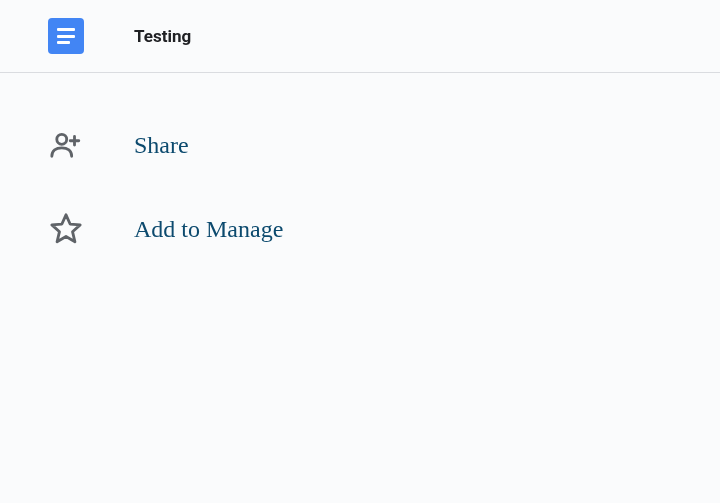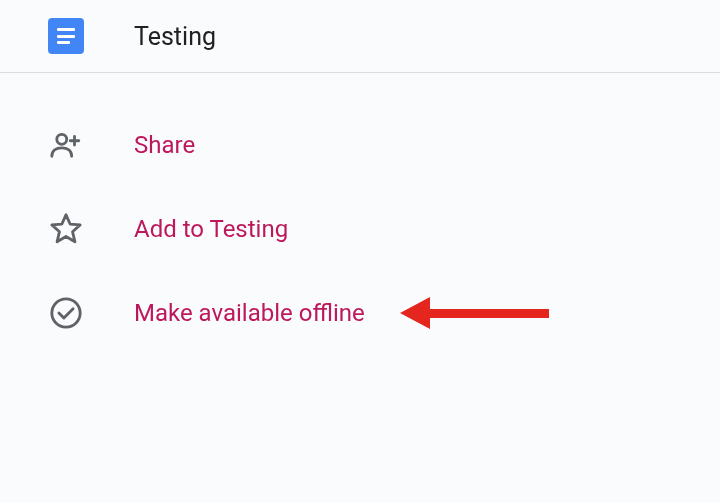--- a/index.html
+++ b/index.html
@@ -41,22 +41,22 @@
       display: flex;
       flex-direction: column;
       justify-content: space-evenly;
     }
     .doc-line {
       height: 3px;
       background: white;
       border-radius: 1px;
     }
     .header-title {
-      font-size: 25px;
-      font-weight: 400;
+      font-size: 17px;
+      font-weight: 700;
       color: #202124;
     }
     .menu-items {
       padding: 30px 0;
     }
     .menu-item {
       display: flex;
       align-items: center;
       padding: 24px 48px;
       cursor: pointer;
@@ -66,21 +66,22 @@
       width: 36px;
       height: 36px;
       display: flex;
       align-items: center;
       justify-content: center;
       margin-right: 50px;
     }
     .menu-label {
       font-size: 24px;
       font-weight: 400;
-      color: #be185d;
+      color: #0c4a6e;
+      font-family: Liberation Serif, serif;
     }
     .arrow {
       position: absolute;
       left: 400px;
       top: 50%;
       transform: translateY(-50%);
       display: flex;
       align-items: center;
     }
     .arrow-line {
@@ -129,30 +130,17 @@
       <div class="menu-label">Share</div>
     </div>
 
 
     <div class="menu-item">
       <div class="menu-icon">
         <svg viewBox="0 0 24 24" fill="none" stroke="#5f6368" stroke-width="2" stroke-linejoin="round">
           <path d="M12 2l2.9 6.5 7.1.6-5.4 4.8 1.7 7.1L12 17.3 5.7 21l1.7-7.1L2 9.1l7.1-.6L12 2z"></path>
         </svg>
       </div>
-      <div class="menu-label">Add to Testing</div>
+      <div class="menu-label">Add to Manage</div>
     </div>
 
-    <div class="menu-item">
-      <div class="menu-icon">
-        <svg viewBox="0 0 24 24" fill="none" stroke="#5f6368" stroke-width="2">
-          <circle cx="12" cy="12" r="10"></circle>
-          <path d="M7 12l3.5 3.5L17 9" stroke-linecap="round" stroke-linejoin="round"></path>
-        </svg>
-      </div>
-      <div class="menu-label">Make available offline</div>
-      <div class="arrow">
-        <div class="arrow-head"></div>
-        <div class="arrow-line"></div>
-      </div>
-    </div>
   </div>
 </div>
 
 </body></html>

